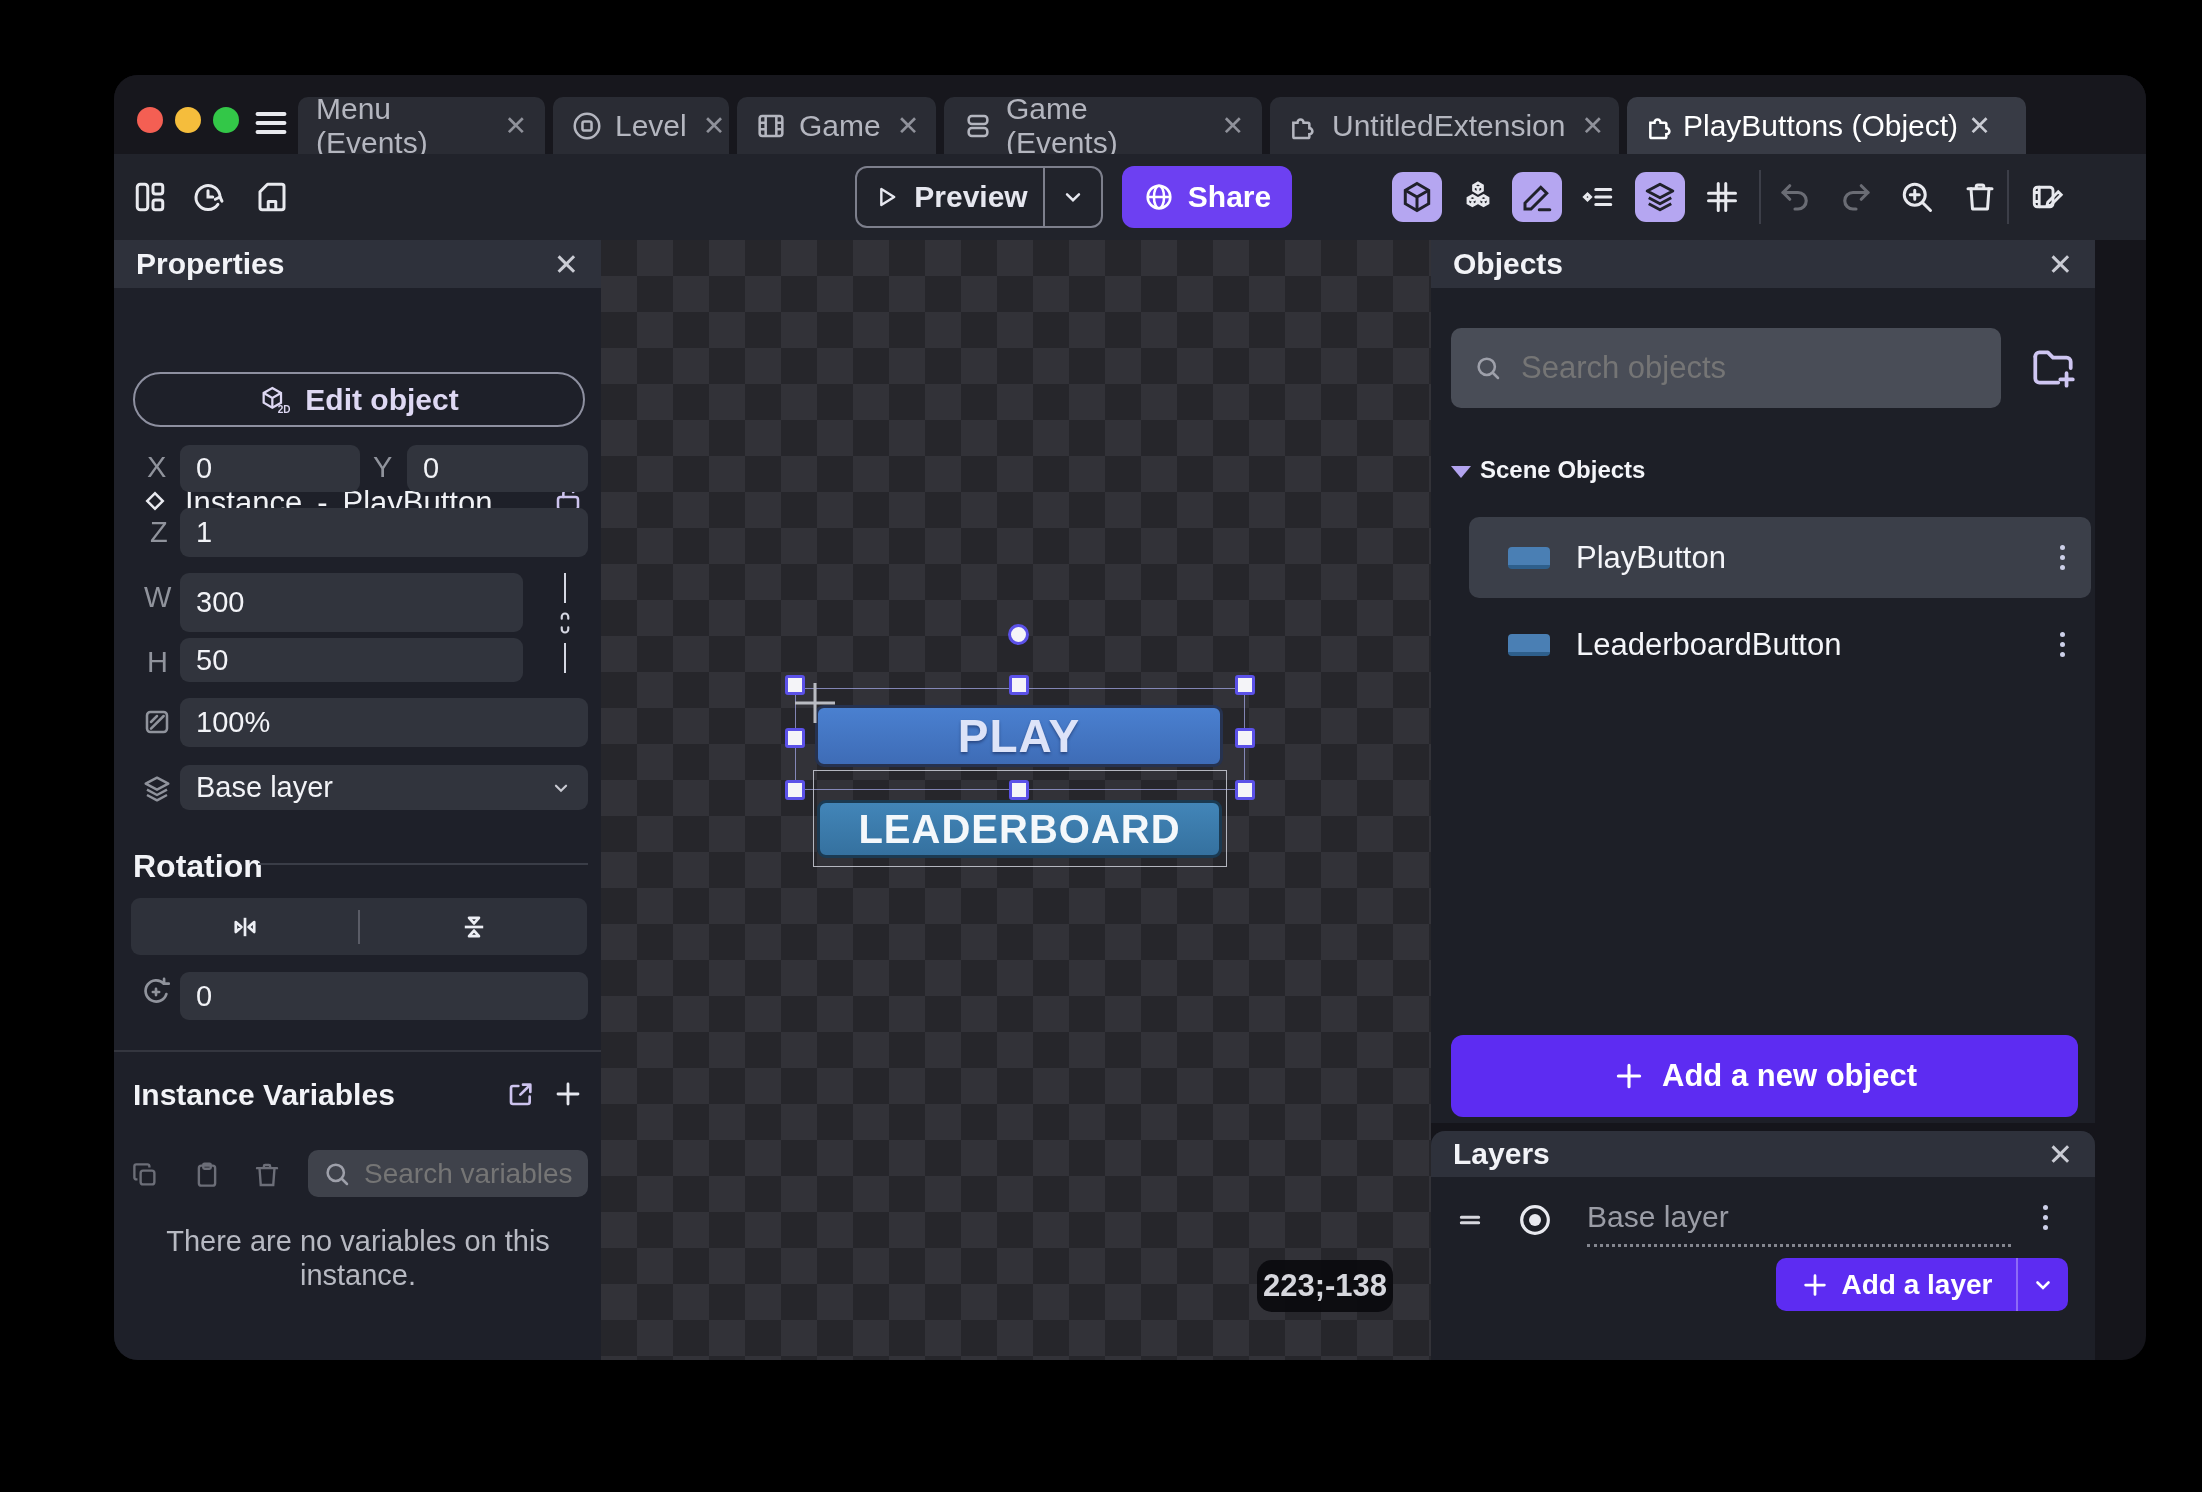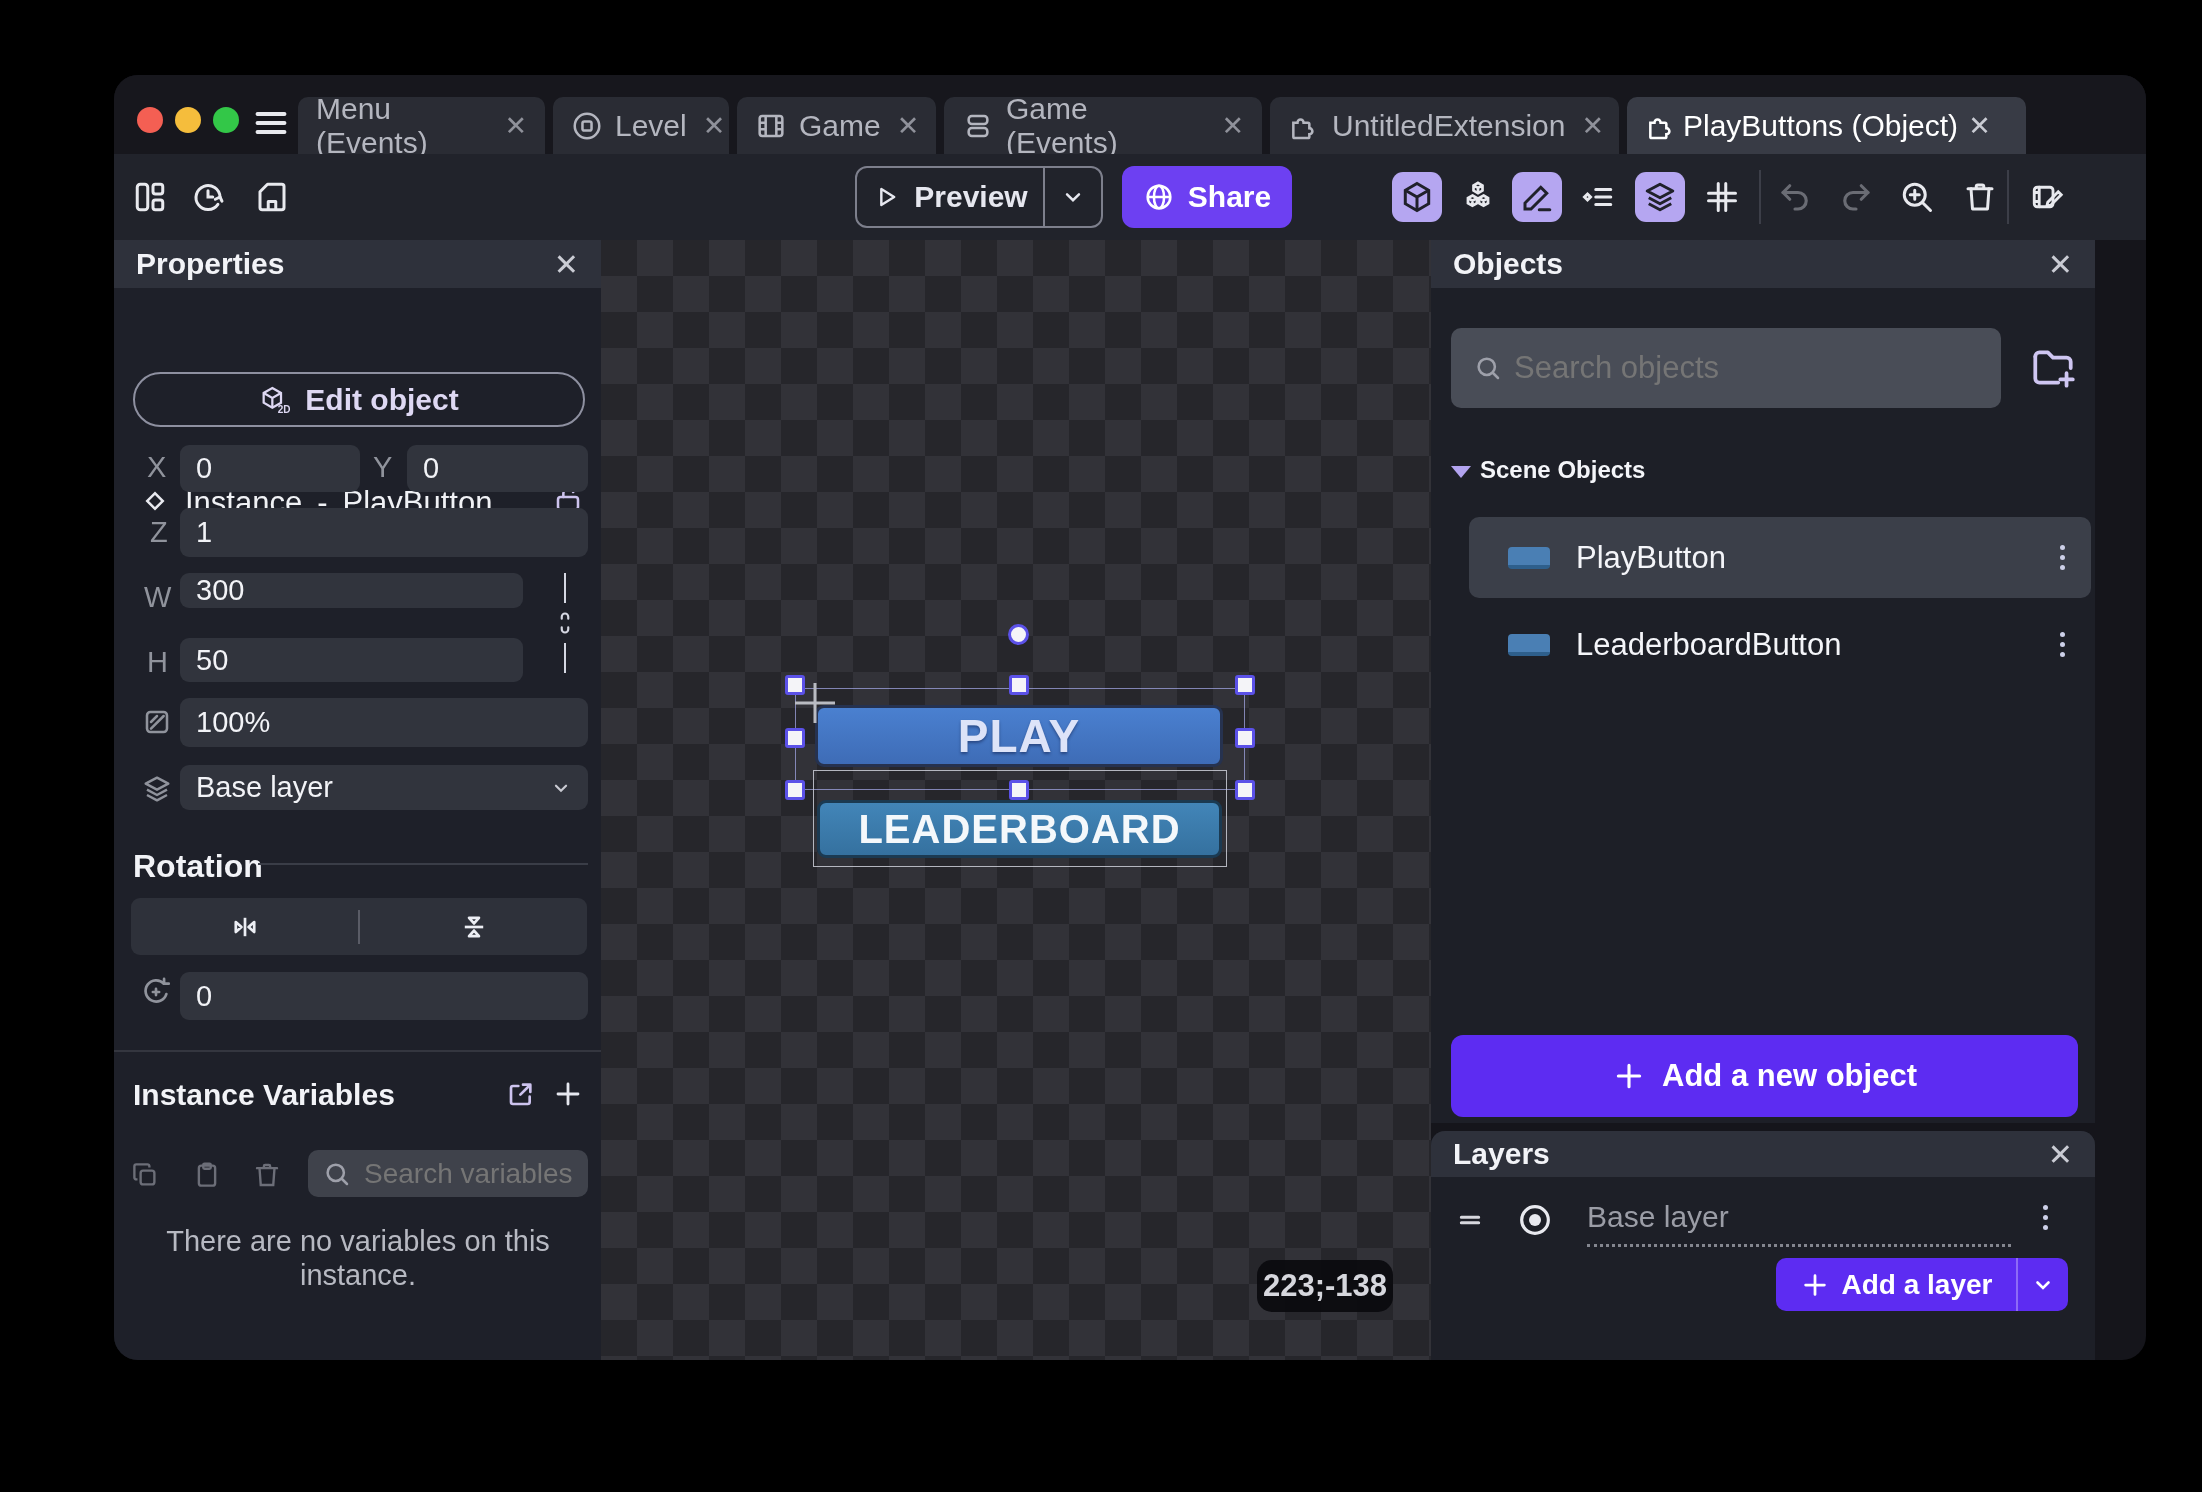--- a/index.html
+++ b/index.html
@@ -334,21 +334,21 @@
       <div class="field" style="left:293px;top:205px;width:181px;height:47px">
             <span>0</span>
           </div>
 
       <span class="flabel" style="left:36px;top:276px">Z</span>
       <div class="field" style="left:66px;top:268px;width:408px;height:49px">
             <span>1</span>
           </div>
 
       <span class="flabel" style="left:30px;top:341px">W</span>
-      <div class="field" style="left:66px;top:333px;width:343px;height:35px">
+      <div class="field" style="left:66px;top:333px;width:343px;height:59px">
             <span>300</span>
           </div>
       <span class="flabel" style="left:33px;top:406px">H</span>
       <div class="field" style="left:66px;top:398px;width:343px;height:44px">
             <span>50</span>
           </div>
 
       <div class="chaincol">
         <span class="vline"></span>
         <svg width="26" height="40" viewBox="0 0 24 24" fill="none" stroke="currentColor" stroke-width="2" stroke-linecap="round">
@@ -483,21 +483,21 @@
         <span>223;-138</span>
       </div>
     </div>
 
     <div class="panel" style="left:1317px;top:0;width:664px;height:883px;background:#1d1f27">
       <div class="phead">
         <span>Objects</span>
         <span class="pclose">✕</span>
       </div>
 
-      <div class="searchbox" style="left:20px;top:88px;width:550px;height:80px;background:#494d57;padding:0 22px;gap:9px">
+      <div class="searchbox" style="left:20px;top:88px;width:550px;height:80px;background:#494d57;padding:0 22px;gap:16px">
         <svg class="inpico" viewBox="0 0 24 24" fill="none" stroke="currentColor" stroke-width="2" stroke-linecap="round" width="32" height="32">
               <circle cx="11" cy="11" r="6.5"></circle>
               <path d="M15.8 15.8L20 20"></path>
             </svg>
         <input style="font-size: 31px;" readonly="" placeholder="Search objects">
       </div>
       <span style="position:absolute;left:597px;top:103px;width:50px;height:50px;color:#cfc6f2">
         <svg viewBox="0 0 24 24" fill="none" stroke="currentColor" stroke-width="1.8" stroke-linecap="round" stroke-linejoin="round" width="50" height="50">
               <path d="M3.5 6.5a2 2 0 0 1 2-2h4L12 7h6.5a2 2 0 0 1 2 2v3"></path>
               <path d="M3.5 6.5V17a2 2 0 0 0 2 2h9"></path>

